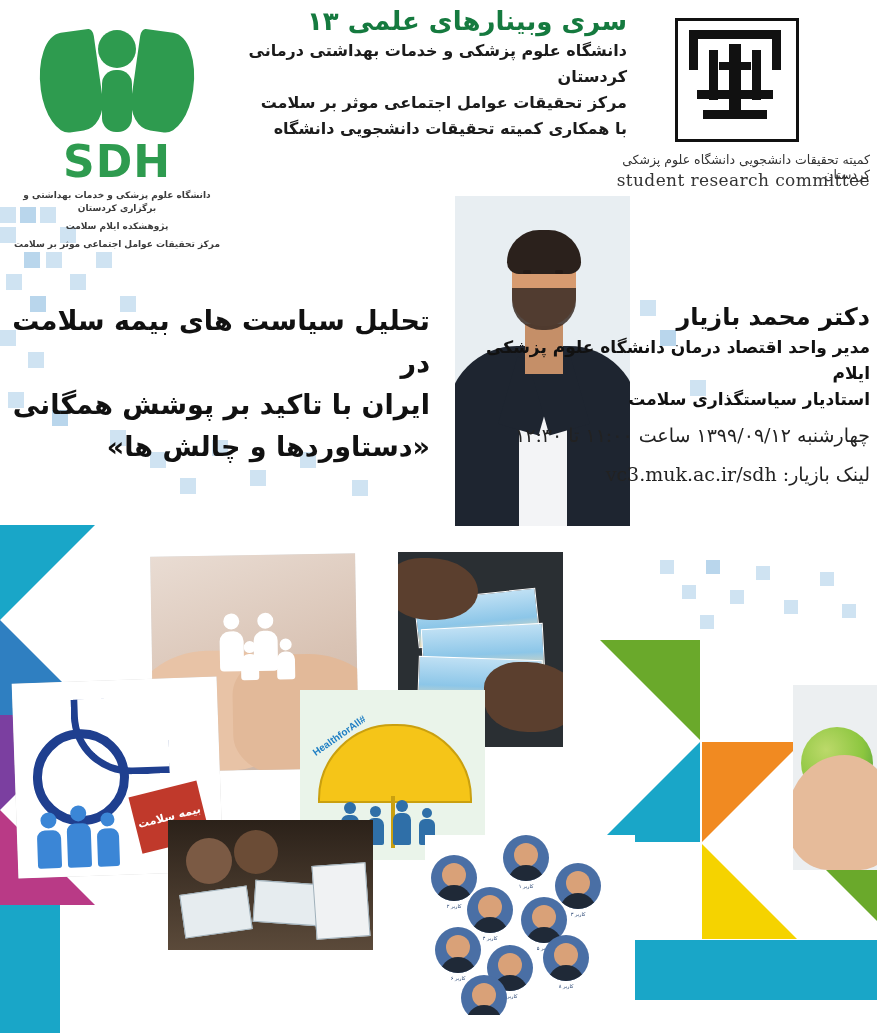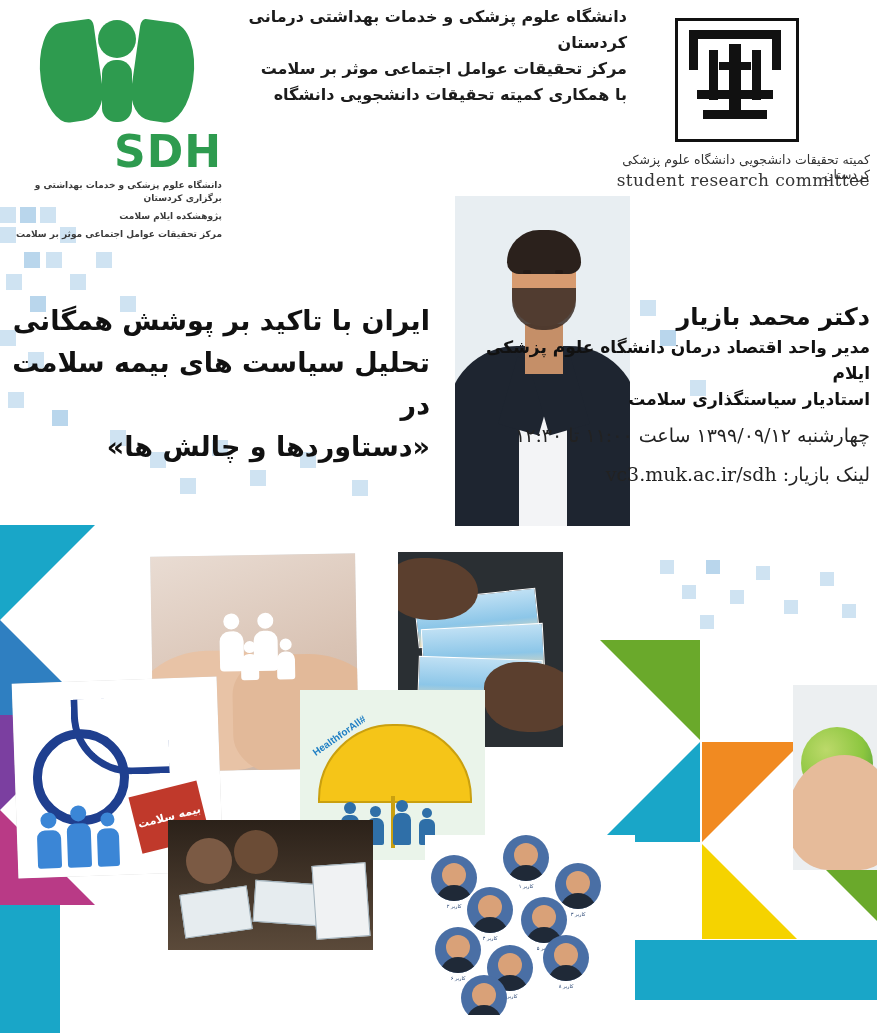--- a/index.html
+++ b/index.html
@@ -12,21 +12,21 @@
   }
   .poster{position:relative;width:877px;height:1033px;overflow:hidden;background:#fff;}
 
   
   .pixel{position:absolute;background:#cfe3f2;}
   .pixel.dark{background:#b9d6ec;}
 
   
   .header{position:absolute;top:0;left:0;width:877px;height:200px;}
 
-  .sdh-logo{position:absolute;left:12px;top:14px;width:210px;height:190px;}
+  .sdh-logo{position:absolute;left:12px;top:24px;width:210px;height:190px;text-align:center;}
   .sdh-mark{position:relative;width:170px;height:120px;margin:0 auto;}
   .sdh-leaf-l{position:absolute;left:8px;top:8px;width:60px;height:100px;background:#2e9b4f;
      border-radius:60% 10% 50% 50%/70% 10% 40% 60%;transform:rotate(-8deg);}
   .sdh-leaf-r{position:absolute;right:8px;top:8px;width:60px;height:100px;background:#2e9b4f;
      border-radius:10% 60% 50% 50%/10% 70% 60% 40%;transform:rotate(8deg);}
   .sdh-head{position:absolute;left:50%;top:6px;margin-left:-19px;width:38px;height:38px;border-radius:50%;background:#2e9b4f;}
   .sdh-body{position:absolute;left:50%;top:46px;margin-left:-15px;width:30px;height:62px;background:#2e9b4f;border-radius:14px;}
   .sdh-text{font-family:"DejaVu Sans","Liberation Sans",sans-serif;font-weight:bold;font-size:44px;color:#2e9b4f;letter-spacing:1px;line-height:44px;margin-top:-4px;}
   .sdh-sub{font-size:9px;color:#3b3b3b;line-height:13px;margin-top:5px;font-weight:bold;direction:rtl;}
 
@@ -170,20 +170,21 @@
         <div class="sdh-head"></div>
         <div class="sdh-body"></div>
       </div>
       <div class="sdh-text">SDH</div>
       <div class="sdh-sub">دانشگاه علوم پزشکی و خدمات بهداشتی و برگزاری کردستان</div>
       <div class="sdh-sub">پژوهشکده ایلام سلامت</div>
       <div class="sdh-sub">مرکز تحقیقات عوامل اجتماعی موثر بر سلامت</div>
     </div>
 
     <div class="header-titles">
+      <div class="h-title">سری وبینارهای علمی ۱۳</div>
       <div class="h-line">دانشگاه علوم پزشکی و خدمات بهداشتی درمانی کردستان</div>
       <div class="h-line">مرکز تحقیقات عوامل اجتماعی موثر بر سلامت</div>
       <div class="h-line">با همکاری کمیته تحقیقات دانشجویی دانشگاه</div>
     </div>
 
     <div class="muk-logo">
       <div class="muk-box"></div>
       <div class="muk-inner">
         <div style="left:0;top:0;width:92px;height:9px;"></div>
         <div style="left:0;top:0;width:9px;height:40px;"></div>
@@ -209,22 +210,22 @@
     <div class="sp-collar-r"></div>
     <div class="sp-neck"></div>
     <div class="sp-face"></div>
     <div class="sp-beard"></div>
     <div class="sp-hair"></div>
     <div class="sp-eye" style="left:68px;"></div>
     <div class="sp-eye" style="left:100px;"></div>
   </div>
 
   <div class="talk-title">
+    <div>تحلیل سیاست های بیمه سلامت در</div>
     <div>ایران با تاکید بر پوشش همگانی</div>
-    <div>تحلیل سیاست های بیمه سلامت در</div>
     <div>«دستاوردها و چالش ها»</div>
   </div>
 
   <div class="speaker-info">
     <div class="sp-name">دکتر محمد بازیار</div>
     <div class="sp-role">مدیر واحد اقتصاد درمان دانشگاه علوم پزشکی ایلام</div>
     <div class="sp-role">استادیار سیاستگذاری سلامت</div>
     <div class="sp-meta">چهارشنبه ۱۳۹۹/۰۹/۱۲ ساعت ۱۱:۰۰ تا ۱۲:۳۰</div>
     <div class="sp-meta">لینک بازیار: vc3.muk.ac.ir/sdh</div>
   </div>

